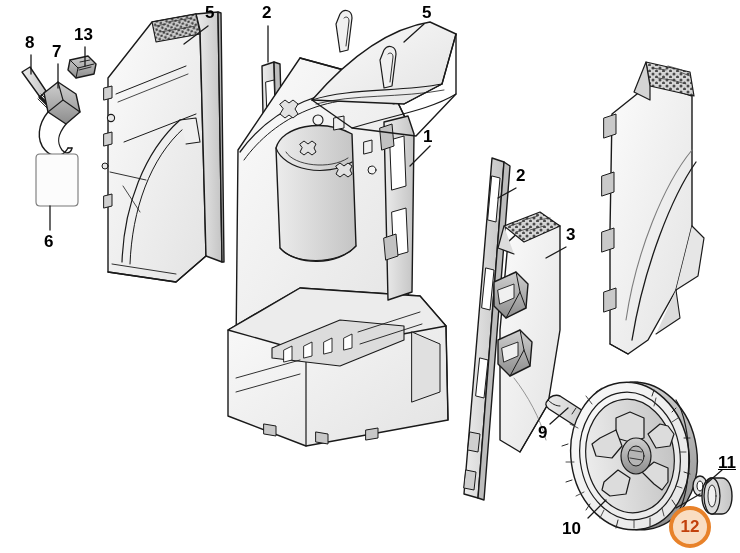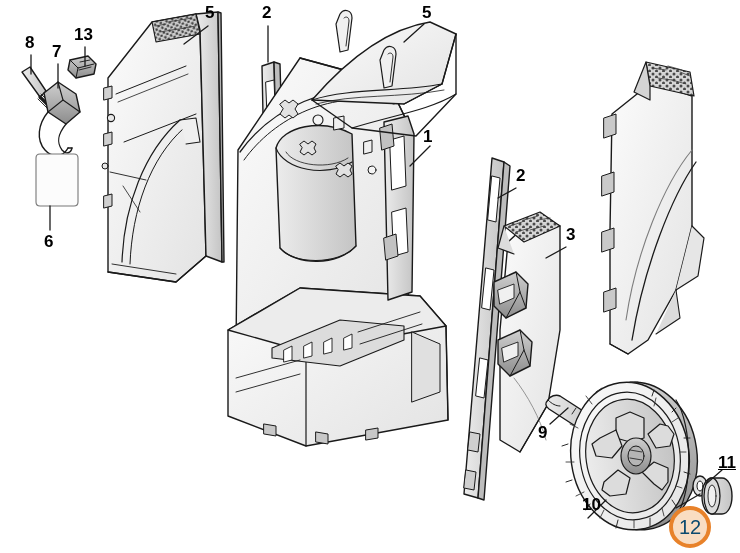--- a/index.html
+++ b/index.html
@@ -37,23 +37,23 @@
     white-space: nowrap;
     user-select: none;
   }
   .callout-highlight {
     position: absolute;
     border-radius: 50%;
     display: flex;
     align-items: center;
     justify-content: center;
     font-family: "Liberation Sans", sans-serif;
-    font-weight: normal;
-    font-size: 20px;
-    color: #0c4a6e;
+    font-weight: bold;
+    font-size: 17px;
+    color: #c2410c;
     box-sizing: border-box;
   }
 </style>
 </head>
 <body>
 
 <div id="diagram-root" style="background: rgb(255, 255, 255);">
 
   <svg id="parts-svg" viewBox="0 0 740 553" xmlns="http://www.w3.org/2000/svg">
     <defs>
@@ -362,21 +362,21 @@
   <div class="callout-label" style="left:205px; top:4px;">5</div>
 
   <div class="callout-label" style="left:44px; top:233px;">6</div>
 
   <div class="callout-label" style="left:52px; top:43px;">7</div>
 
   <div class="callout-label" style="left:25px; top:34px;">8</div>
 
   <div class="callout-label" style="left:538px; top:424px;">9</div>
 
-  <div class="callout-label" style="left:562px; top:496px;margin-left:20px;">10</div>
+  <div class="callout-label" style="left:562px; top:520px;">10</div>
 
   <div class="callout-label" style="left:718px; top:454px;text-decoration:underline;">11</div>
 
   <div class="callout-label" style="left:74px; top:26px;text-align:center;">13</div>
 
   <div class="callout-label" style="left:422px; top:4px;">5</div>
 
   <div class="callout-highlight" id="highlight-12" style="left: 669px; top: 506px; width: 42px; height: 42px; background: rgb(249, 221, 194); border: 4px solid rgb(232, 130, 42);">
     <span>12</span>
   </div>

